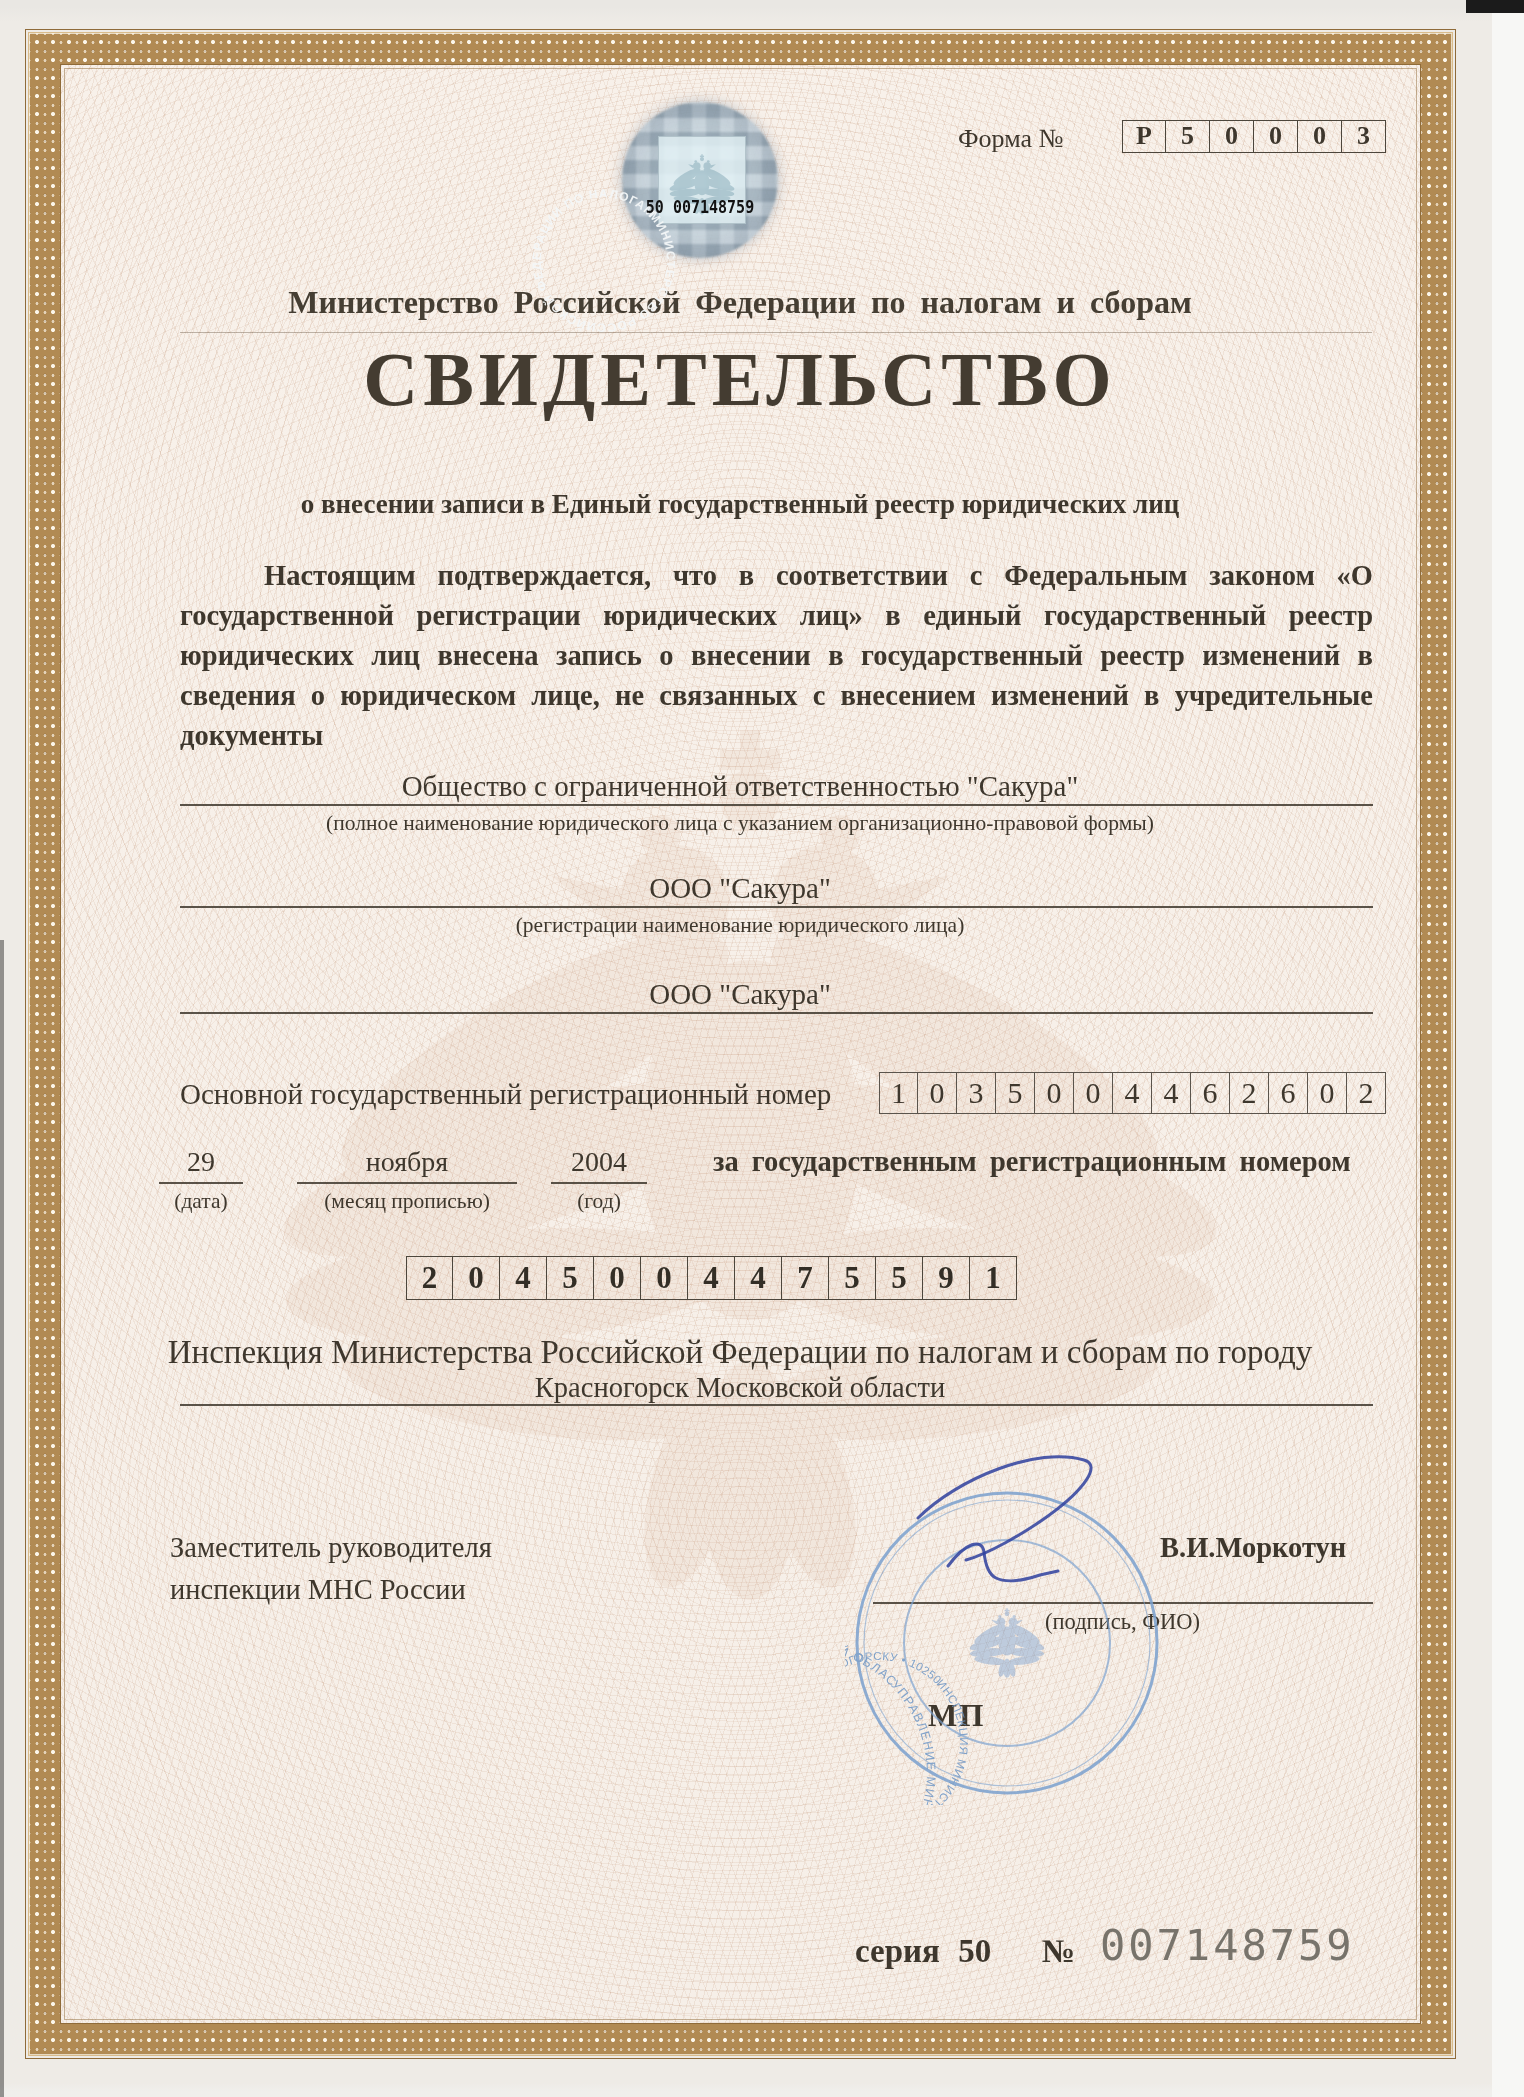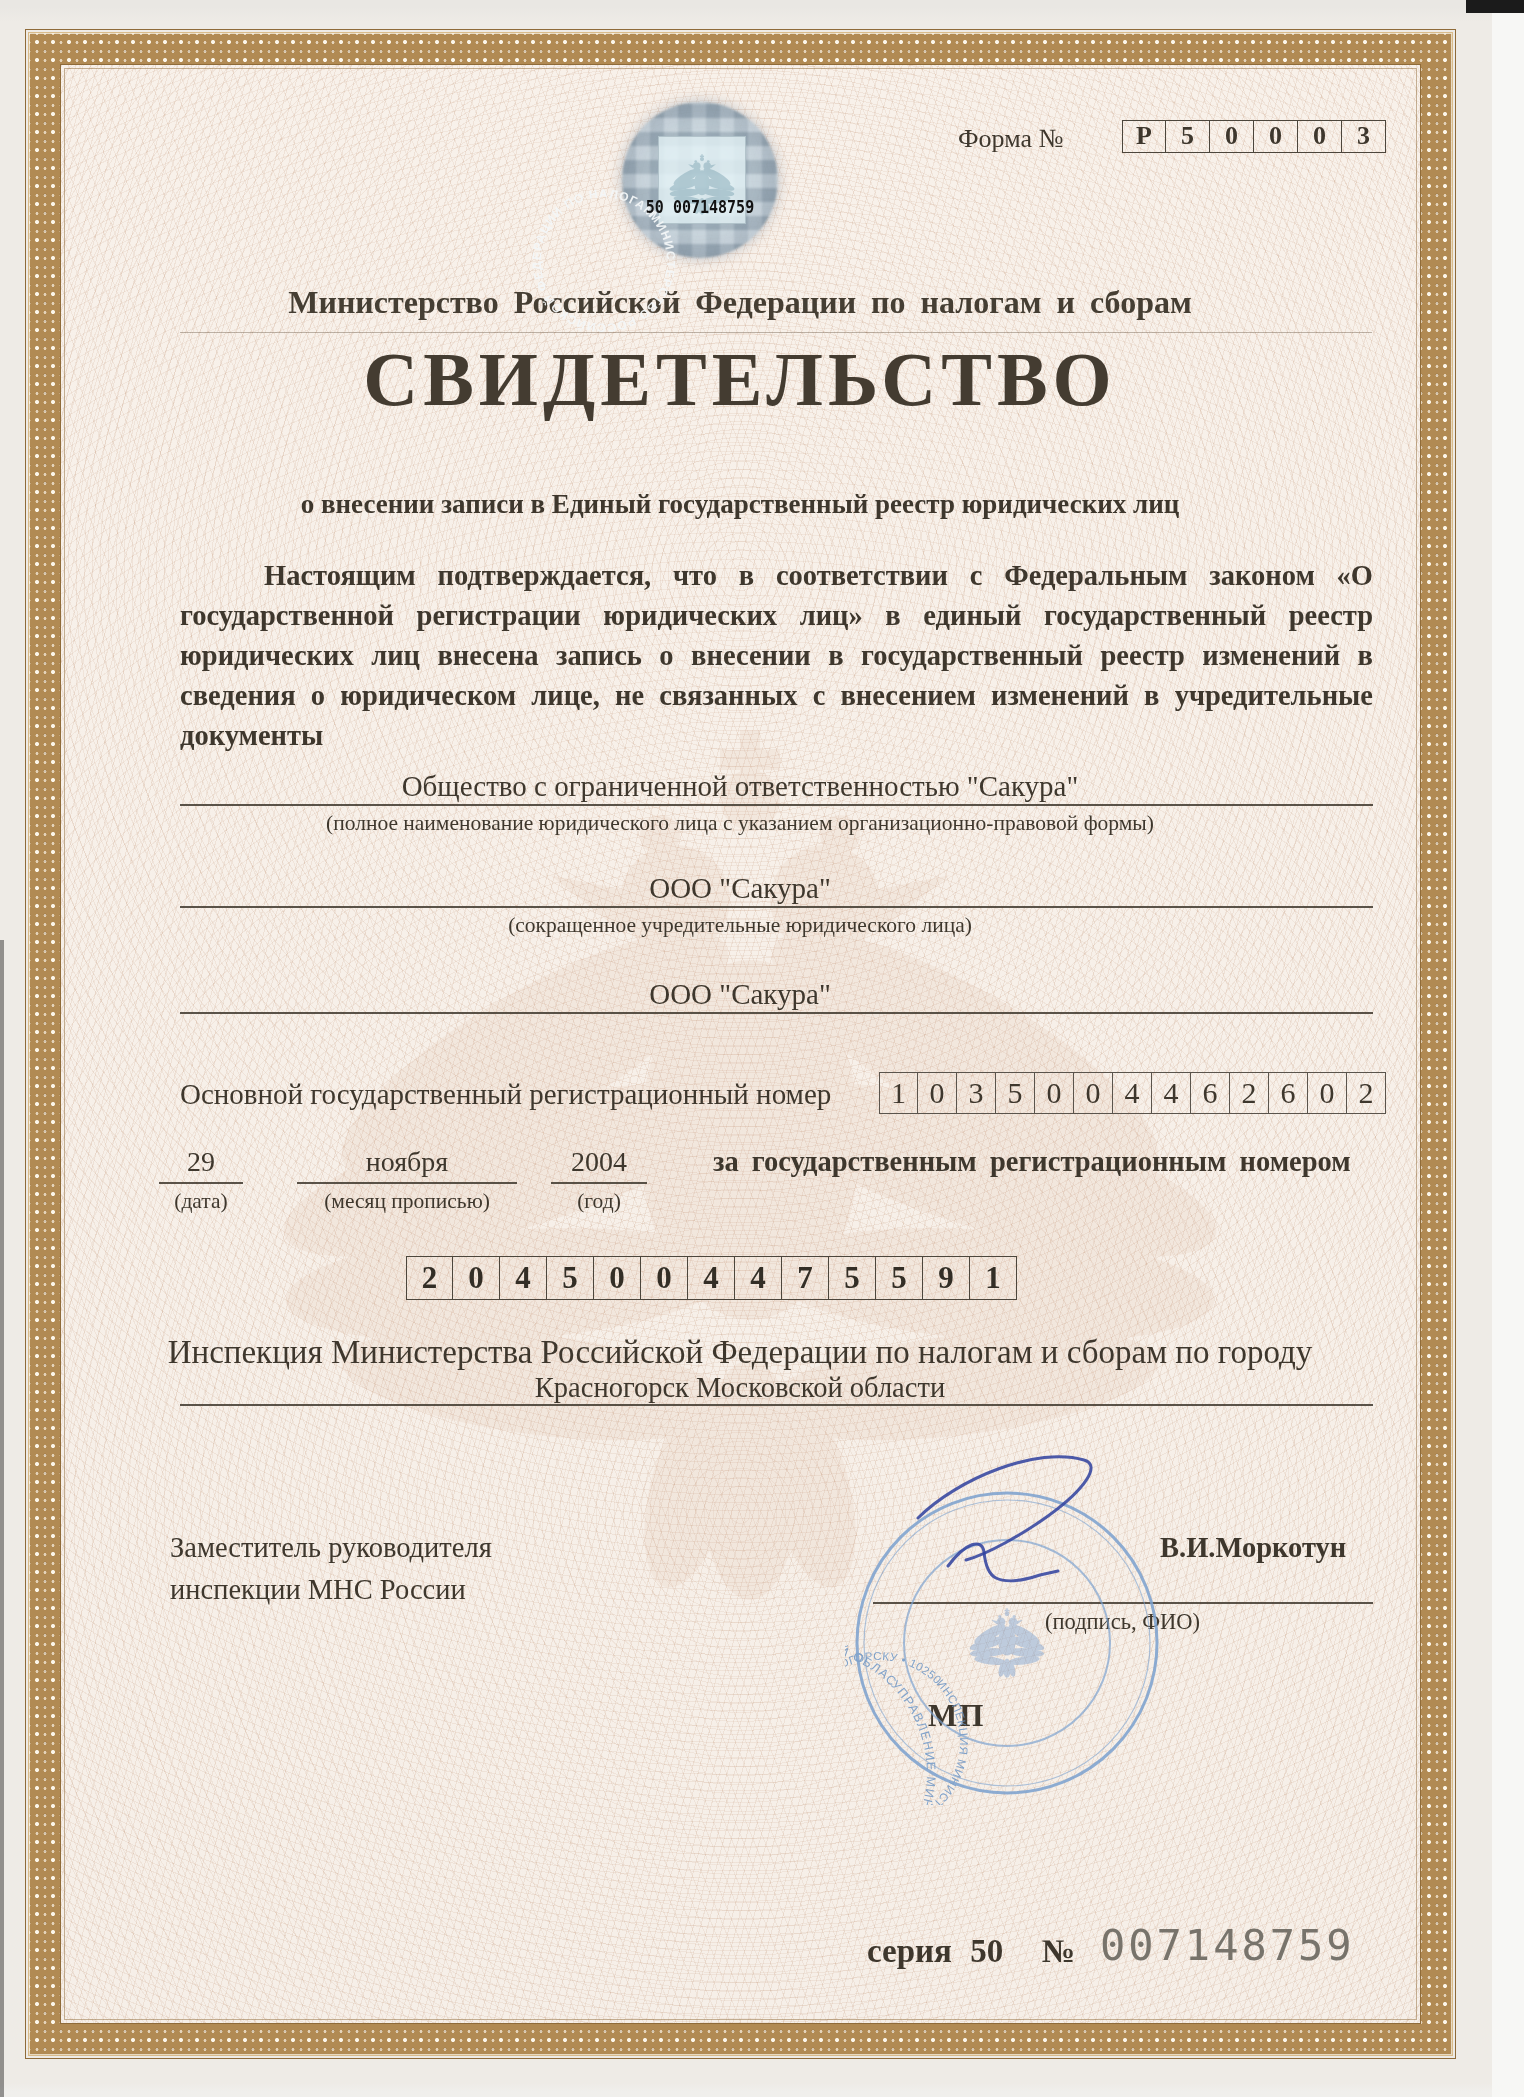--- a/index.html
+++ b/index.html
@@ -87,21 +87,21 @@
   .auth-rule{top:1404px;left:180px;width:1193px;}
   .auth-cap{top:1411px;}
 
   .pos1{left:170px;top:1532px;font-size:28.5px;}
   .pos2{left:170px;top:1574px;font-size:28.5px;}
   .sig-name{left:1160px;top:1532px;font-size:28.5px;font-weight:bold;}
   .sig-rule{left:873px;top:1602px;width:500px;height:1.5px;}
   .sig-cap{left:1045px;top:1609px;font-size:22.5px;}
   .mp{left:928px;top:1698px;font-size:31px;font-weight:bold;letter-spacing:2px;}
 
-  .series-prefix{left:855px;top:1933px;font-size:33px;font-weight:bold;word-spacing:10px;margin-left:12px;}
+  .series-prefix{left:855px;top:1933px;font-size:33px;font-weight:bold;word-spacing:10px;}
   .series-no{left:1042px;top:1933px;font-size:33px;font-weight:bold;}
   .series-number{left:1100px;top:1921px;font-family:"DejaVu Sans Mono",monospace;font-size:42px;
                  color:#6b675f;letter-spacing:3px;opacity:.9;}
 
   
   .holo{position:absolute;left:622px;top:102px;width:156px;height:156px;z-index:8;}
   .holo-disc{position:absolute;inset:0;border-radius:50%;
     background-image:
       repeating-linear-gradient(0deg,rgba(118,138,153,.38) 0 14px,rgba(201,213,221,.38) 14px 28px),
       repeating-linear-gradient(90deg,rgba(118,138,153,.38) 0 14px,rgba(201,213,221,.38) 14px 28px),
@@ -200,21 +200,21 @@
   <div class="abs center subtitle">о внесении записи в Единый государственный реестр юридических лиц</div>
 
   <div class="abs paragraph">Настоящим подтверждается, что в соответствии с Федеральным законом «О государственной регистрации юридических лиц» в единый государственный реестр юридических лиц внесена запись о внесении в государственный реестр изменений в сведения о юридическом лице, не связанных с внесением изменений в учредительные документы</div>
 
   <div class="abs center nm nm1">Общество с ограниченной ответственностью "Сакура"</div>
   <div class="rule nm1r"></div>
   <div class="abs center cap nm1c">(полное наименование юридического лица с указанием организационно-правовой формы)</div>
 
   <div class="abs center nm nm2">ООО "Сакура"</div>
   <div class="rule nm2r"></div>
-  <div class="abs center cap nm2c">(сокращенное учредительные юридического лица)</div>
+  <div class="abs center cap nm2c">(регистрации наименование юридического лица)</div>
 
   <div class="abs center nm nm3">ООО "Сакура"</div>
   <div class="rule nm3r"></div>
 
   <div class="abs ogrn-label">Основной государственный регистрационный номер</div>
   <div class="dboxes ogrn-boxes">
     <span class="dcell">1</span>
     <span class="dcell">0</span>
     <span class="dcell">3</span>
     <span class="dcell">5</span>

